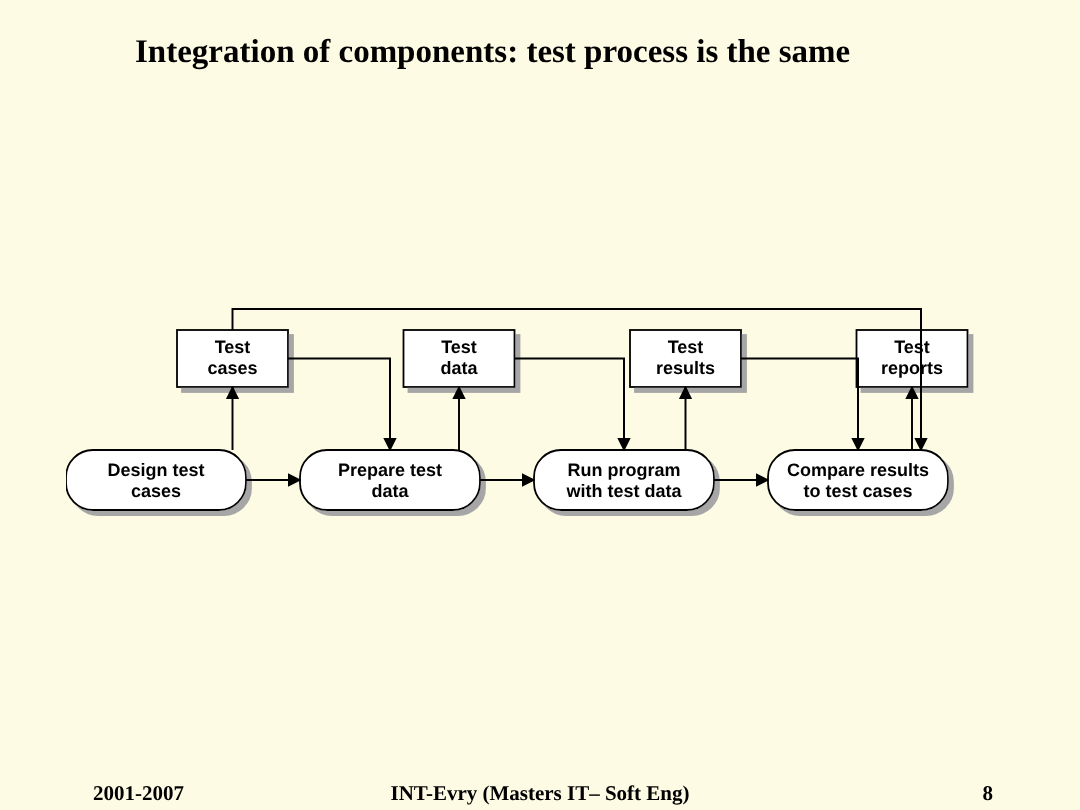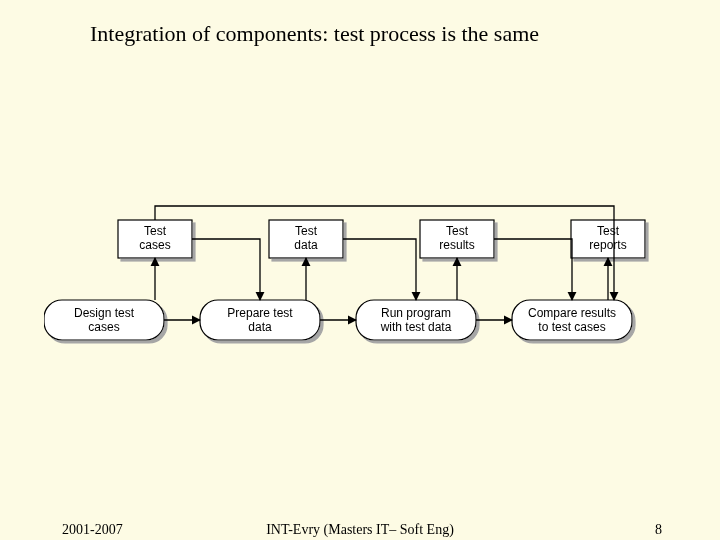--- a/index.html
+++ b/index.html
@@ -1,16 +1,16 @@
 <!DOCTYPE html>
 <html><head>
 <meta charset="utf-8">
 <style>
   html,body{margin:0;padding:0;width:720px;height:540px;background:#fdfbe4;font-family:"Times New Roman",Times,serif;color:#000;}
-  .slide{position:relative;width:624px;height:540px;}
+  .slide{position:relative;width:624px;height:540px;font-weight:bold;}
   .title{position:absolute;left:90px;top:20px;width:500px;font-size:22px;line-height:1.25;}
   .diagram{position:absolute;left:44px;top:200px;}
   .footer{position:absolute;left:0;bottom:18px;width:720px;font-size:14px;}
   .footer .left{position:absolute;left:62px;}
   .footer .center{position:absolute;left:0;width:720px;text-align:center;}
   .footer .right{position:absolute;right:58px;}
   svg text{font-family:Helvetica,Arial,sans-serif;font-size:12px;fill:#000;}
 </style>
 </head>
 <body>

